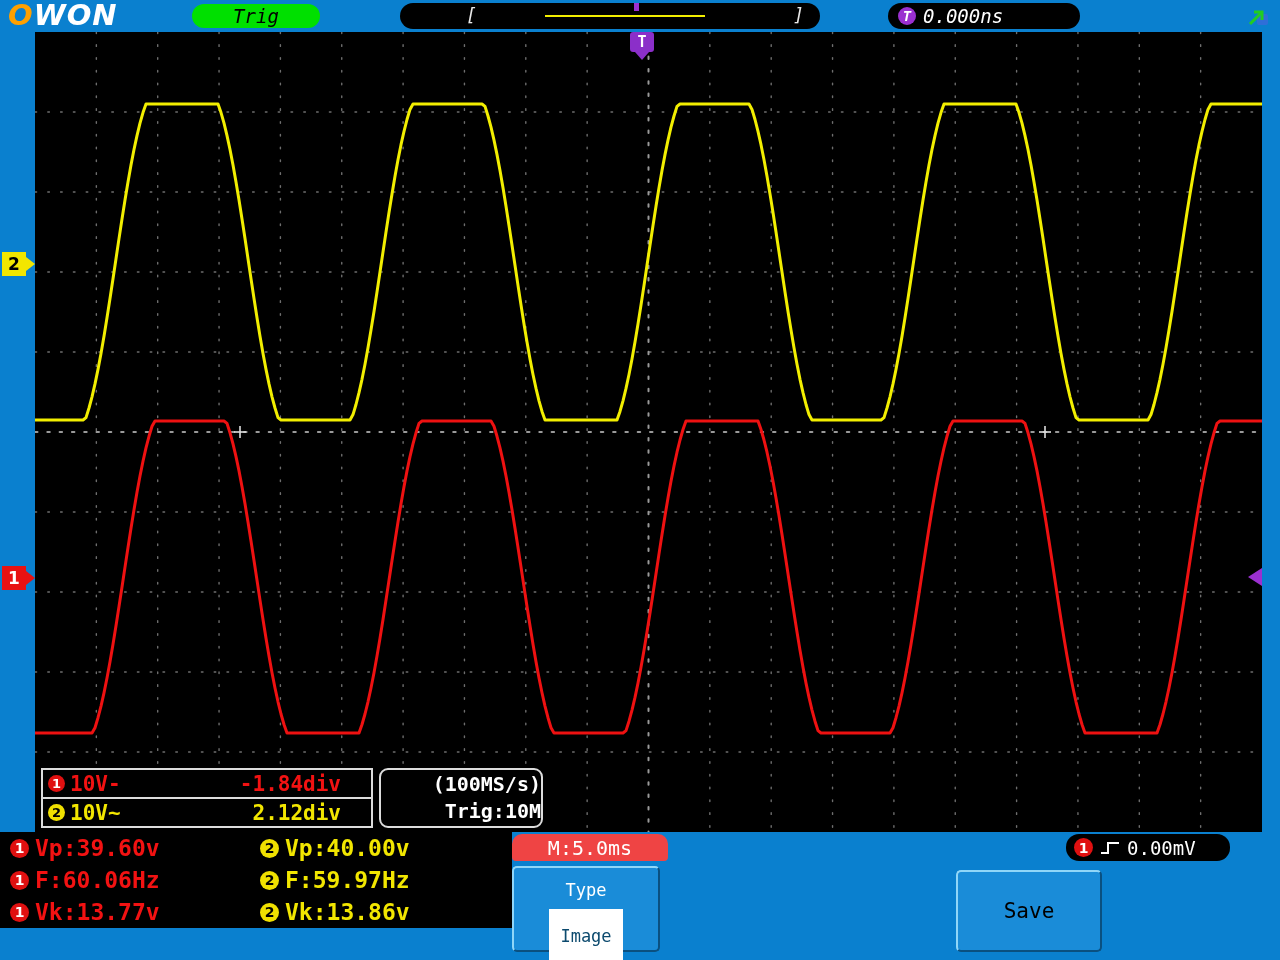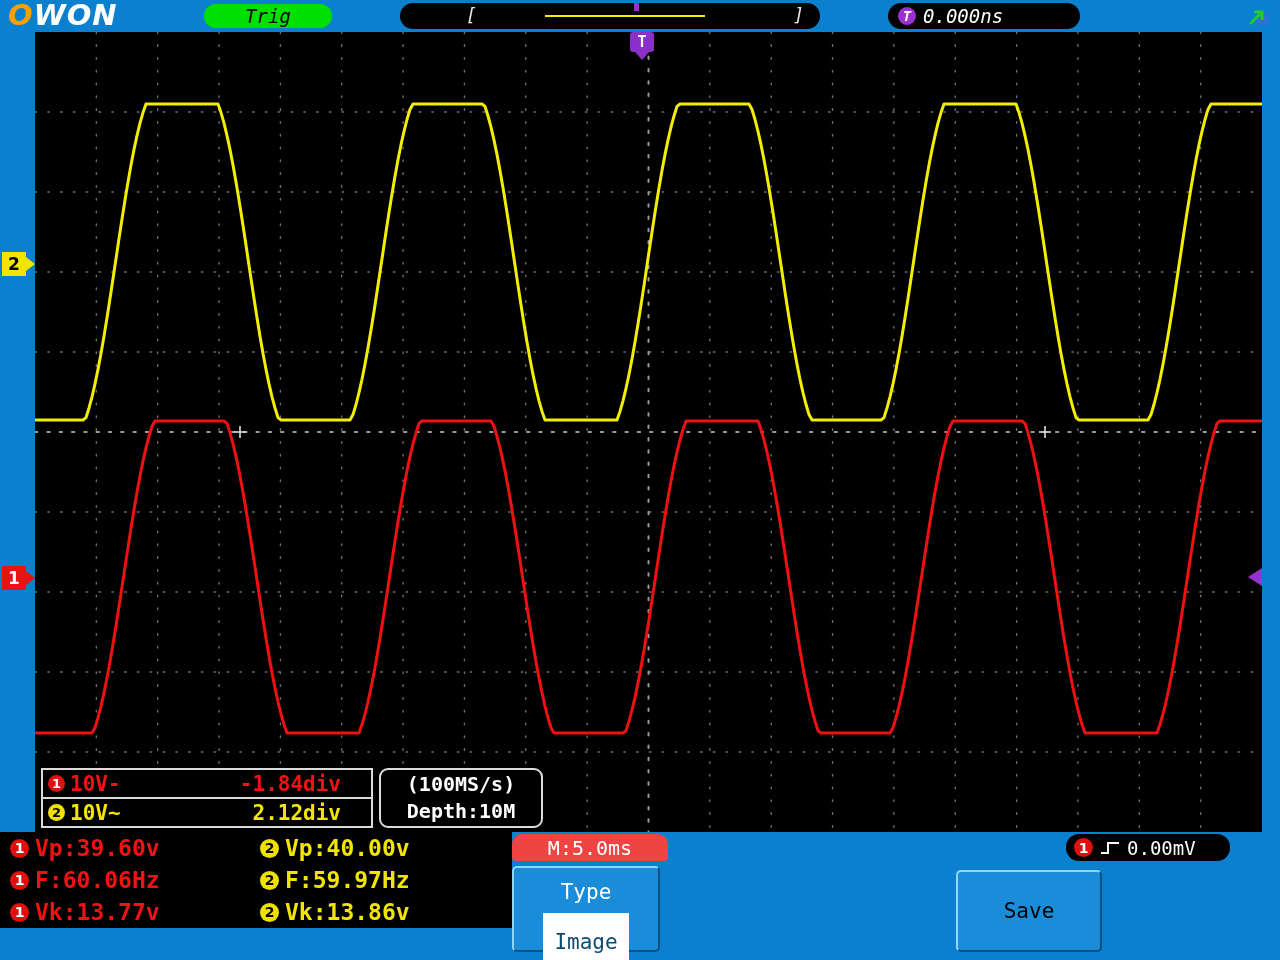--- a/index.html
+++ b/index.html
@@ -4,21 +4,21 @@
 <style>
   html,body{margin:0;padding:0;background:#000;}
   .screen{position:relative;width:1280px;height:960px;background:#0a80cf;overflow:hidden;
           font-family:"DejaVu Sans Mono",monospace;}
 
   
   .topbar{position:absolute;left:0;top:0;width:1280px;height:32px;font-style:italic;}
   .logo{position:absolute;left:8px;top:-2px;font-family:"DejaVu Sans",sans-serif;
         font-weight:bold;font-size:29px;letter-spacing:1px;}
   .logo-o{color:#ffa000;} .logo-rest{color:#ffffff;}
-  .trig-pill{position:absolute;left:204px;top:4px;width:128px;height:24px;background:#00e000;
+  .trig-pill{position:absolute;left:192px;top:4px;width:128px;height:24px;background:#00e000;
              border-radius:12px;color:#000;font-size:19px;display:flex;align-items:center;justify-content:center;}
   .pos-bar{position:absolute;left:400px;top:3px;width:420px;height:26px;background:#000;border-radius:13px;}
   .bracket{position:absolute;top:1px;font-size:18px;color:#e8e8e8;}
   .bracket.bl{left:66px;} .bracket.br{right:16px;}
   .pos-line{position:absolute;left:145px;top:12px;width:160px;height:2px;background:#f2ee00;}
   .pos-tick{position:absolute;left:234px;top:0px;width:5px;height:8px;background:#9b30d0;}
   .ttime{position:absolute;left:888px;top:3px;width:192px;height:26px;background:#000;border-radius:13px;
          display:flex;align-items:center;gap:7px;padding-left:10px;box-sizing:border-box;color:#fff;font-size:19px;}
   .t-icon{width:18px;height:18px;background:#9b30d0;border-radius:9px;color:#fff;font-size:14px;font-weight:bold;
           display:flex;align-items:center;justify-content:center;flex:0 0 auto;}
@@ -37,21 +37,21 @@
   .info-box{position:absolute;left:6px;top:736px;width:332px;height:60px;background:#000;
             border:2px solid #dcdcdc;box-sizing:border-box;}
   .info-row{height:27px;display:flex;align-items:center;gap:5px;padding:0 30px 0 5px;
             font-size:21px;font-weight:bold;}
   .info-row.r1{border-bottom:2px solid #dcdcdc;color:#f21212;}
   .info-row.r2{color:#f2e600;}
   .info-row .val{margin-left:auto;text-align:right;}
 
   .acq-box{position:absolute;left:344px;top:736px;width:164px;height:60px;background:#000;
            border:2px solid #dcdcdc;border-radius:9px;box-sizing:border-box;color:#fff;font-size:20px;
-           font-weight:bold;display:flex;flex-direction:column;align-items:center;justify-content:center;line-height:27px;}
+           font-weight:bold;display:flex;flex-direction:column;align-items:flex-end;justify-content:center;line-height:27px;}
 
   
   .ch-badge{position:absolute;left:2px;width:24px;height:24px;font-weight:bold;font-size:17px;
             display:flex;align-items:center;justify-content:center;font-family:"DejaVu Sans",sans-serif;}
   .ch-badge::after{content:"";position:absolute;left:24px;top:5px;border:7px solid transparent;border-right:0;}
   .ch-badge.ch2{top:252px;background:#f2e600;color:#000;}
   .ch-badge.ch2::after{border-left:9px solid #f2e600;}
   .ch-badge.ch1{top:566px;background:#e81212;color:#fff;}
   .ch-badge.ch1::after{border-left:9px solid #e81212;}
 
@@ -65,21 +65,21 @@
         justify-content:center;font-size:14px;font-weight:bold;font-family:"DejaVu Sans",sans-serif;}
   .chip.red{background:#e01010;color:#fff;}
   .chip.yellow{background:#f0e000;color:#000;}
   .chip.small{width:17px;height:17px;font-size:13px;}
 
   .m-box{position:absolute;left:512px;top:2px;width:156px;height:27px;background:#ef4444;
          border-radius:10px 10px 4px 4px;color:#fff;font-size:20px;display:flex;align-items:center;justify-content:center;}
   .btn3d{background:#1a8cd8;border-top:2px solid #90d6f8;border-left:2px solid #90d6f8;
          border-right:2px solid #0a5080;border-bottom:2px solid #0a5080;border-radius:5px;box-sizing:border-box;}
   .type-btn{position:absolute;left:512px;top:34px;width:148px;height:86px;display:flex;flex-direction:column;
-            align-items:center;color:#fff;font-size:21px;cursor:pointer;}
+            align-items:center;color:#fff;font-size:17px;cursor:pointer;}
   .type-label{margin-top:12px;}
   .type-value{margin-top:9px;background:#fff;color:#0c4a6e;padding:17px 11px;}
   .save-btn{position:absolute;left:956px;top:38px;width:146px;height:82px;display:flex;align-items:center;
             justify-content:center;color:#000000;font-size:21px;cursor:pointer;}
   .trig-box{position:absolute;left:1066px;top:2px;width:164px;height:27px;background:#000;border-radius:13px;
             display:flex;align-items:center;gap:6px;padding-left:8px;box-sizing:border-box;color:#fff;font-size:19px;}
 </style>
 </head>
 <body>
 
@@ -157,21 +157,21 @@
       </div>
       <div class="info-row r2">
         <span class="chip yellow small">2</span>
         <span>10V~</span>
         <span class="val">2.12div</span>
       </div>
     </div>
 
     <div class="acq-box">
       <div>(100MS/s)</div>
-      <div>Depth:10M</div>
+      <div>Trig:10M</div>
     </div>
   </div>
 
   <div class="ch-badge ch2">
       <span>2</span>
     </div>
   <div class="ch-badge ch1">
       <span>1</span>
     </div>
 

